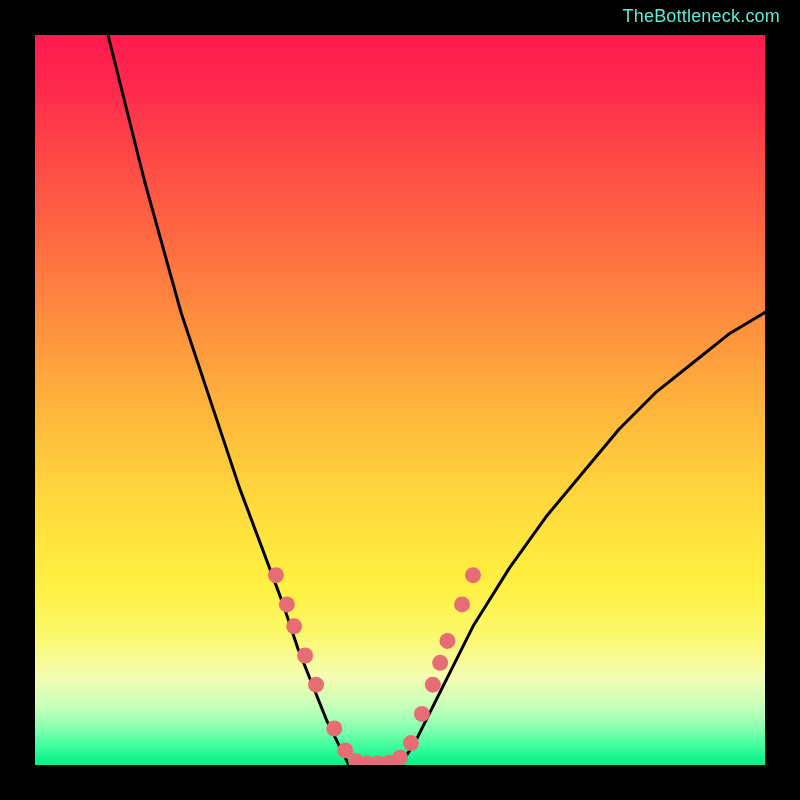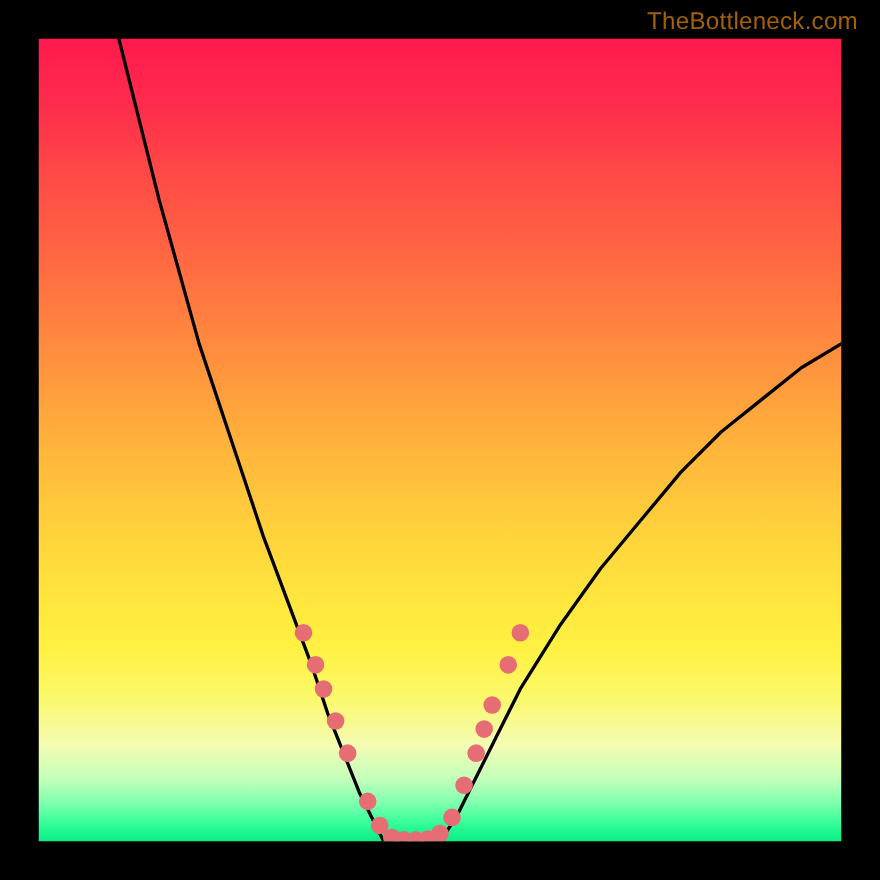--- a/index.html
+++ b/index.html
@@ -49,22 +49,22 @@
       #85ffb0 95%,
       #4affa0 97%,
       #18f58e 99%,
       #12ec86 100%
     );
   }
   .watermark {
     position: absolute;
     top: 6px;
     right: 20px;
-    color: #a16207;
-    font-size: 22px;
+    color: #5eead4;
+    font-size: 18px;
     font-weight: 500;
     letter-spacing: 0.2px;
     user-select: none;
   }
   svg.curves {
     position: absolute;
     inset: 0;
   }
 </style>
 </head>

